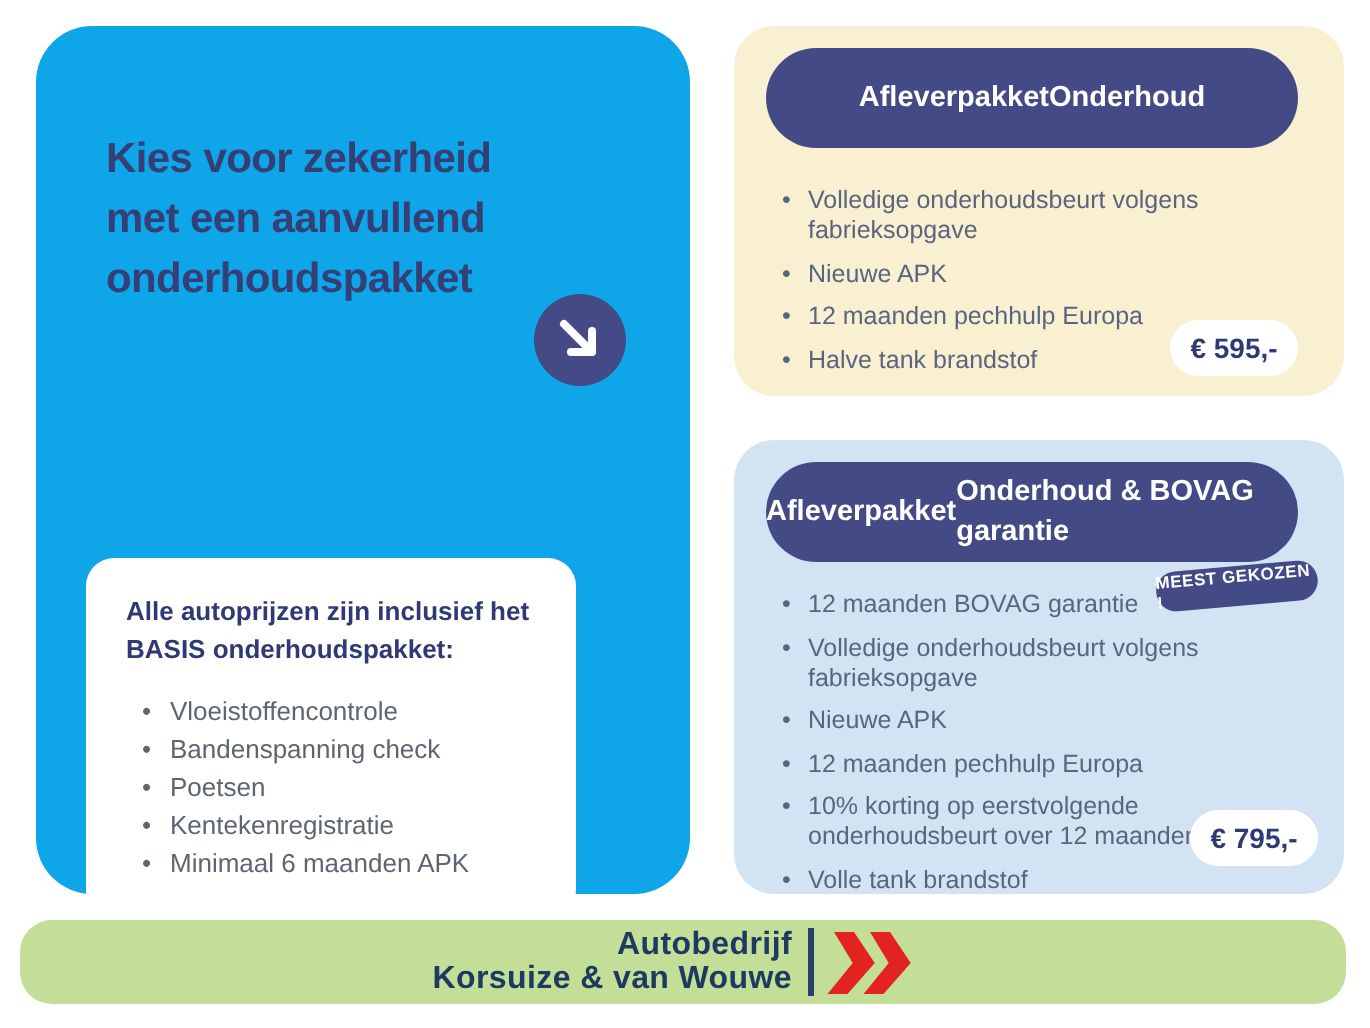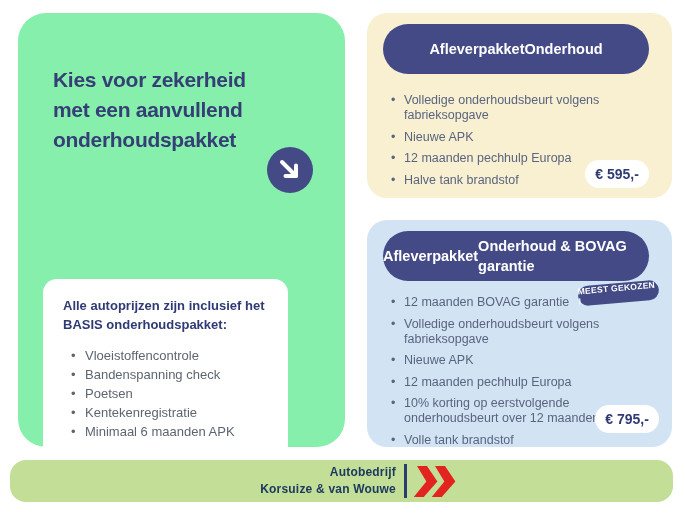--- a/index.html
+++ b/index.html
@@ -1,21 +1,21 @@
 <!DOCTYPE html>
 <html><head>
 <meta charset="utf-8">
 <style>
   * { margin:0; padding:0; box-sizing:border-box; }
   body { font-family:"Liberation Sans", sans-serif; background:#fff; }
   .canvas { position:relative; width:685px; height:514px; background:#ffffff; overflow:hidden; }
 
   
   .green-panel { position:absolute; left:18px; top:13px; width:327px; height:434px;
-    background:#86efac; border-radius:28px; }
+    background:#0ea5e9; border-radius:28px; }
   .headline { position:absolute; left:35px; top:52px; color:#363f75; font-weight:bold;
     font-size:21px; line-height:30px; letter-spacing:-0.3px; }
   .headline span { display:block; }
   .arrow-circle { position:absolute; left:249px; top:134px; width:46px; height:46px;
     border-radius:50%; background:#434a86; display:flex; align-items:center; justify-content:center; }
 
   .basis-card { position:absolute; left:25px; top:230px; width:245px; height:180px;
     background:#ffffff; border-radius:14px; padding:17px 14px 0 20px;margin-top:36px; }
   .basis-title { color:#2f3a74; font-weight:bold; font-size:13px; line-height:19px; }
   .basis-list { list-style:none; margin-top:12px; color:#5d6570; font-size:13px; }
@@ -42,21 +42,21 @@
   .badge { position:absolute; left:211px; top:63px; width:81px; height:20px; background:#434a86;
     border-radius:11px; color:#ffffff; font-weight:bold; font-size:8.5px; letter-spacing:0.3px;
     display:flex; align-items:center; justify-content:center; transform:rotate(-5deg); }
 
   
   .footer-band { position:absolute; left:10px; top:460px; width:663px; height:42px;
     background:#c3de96; border-radius:16px; }
   .logo-group { position:absolute; left:170px; top:3px; width:280px; height:36px;
     display:flex; align-items:center; }
   .logo-text { width:216px; text-align:right; color:#1d3a60; font-weight:bold;
-    font-size:12px; line-height:17px; letter-spacing:0.2px; }
+    font-size:16px; line-height:17px; letter-spacing:0.2px; }
   .logo-text span { display:block; }
   .logo-divider { width:3px; height:34px; background:#2c3e6b; margin-left:8px; margin-right:6px; }
 </style>
 </head>
 <body>
 
 <div class="canvas">
 
   <div class="green-panel">
     <div class="headline">

